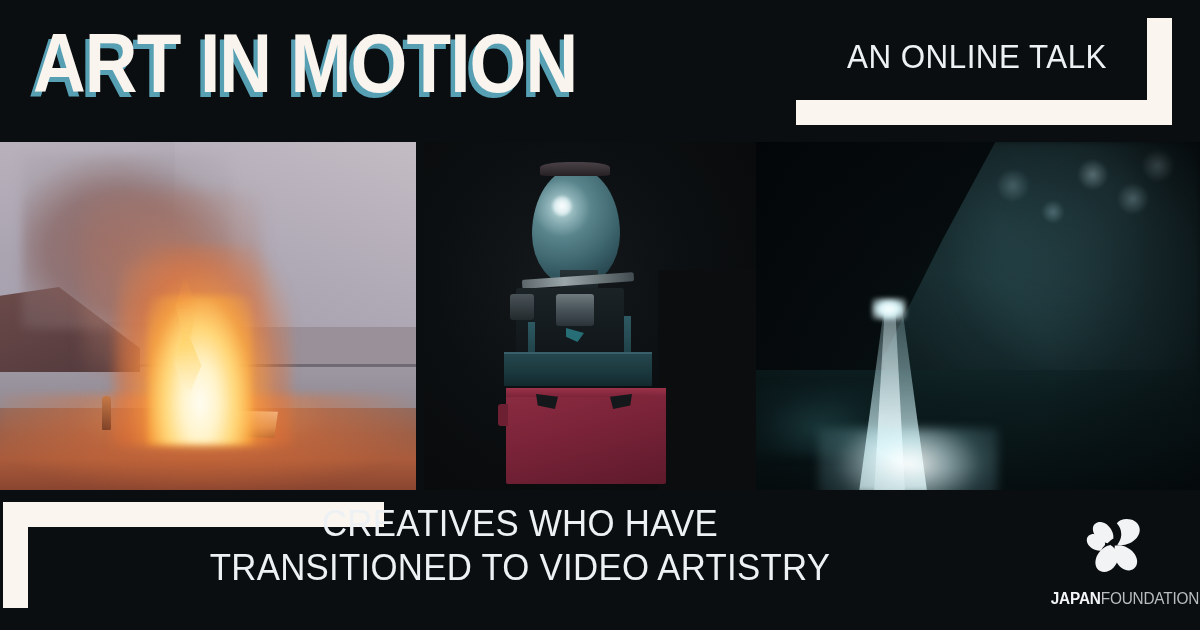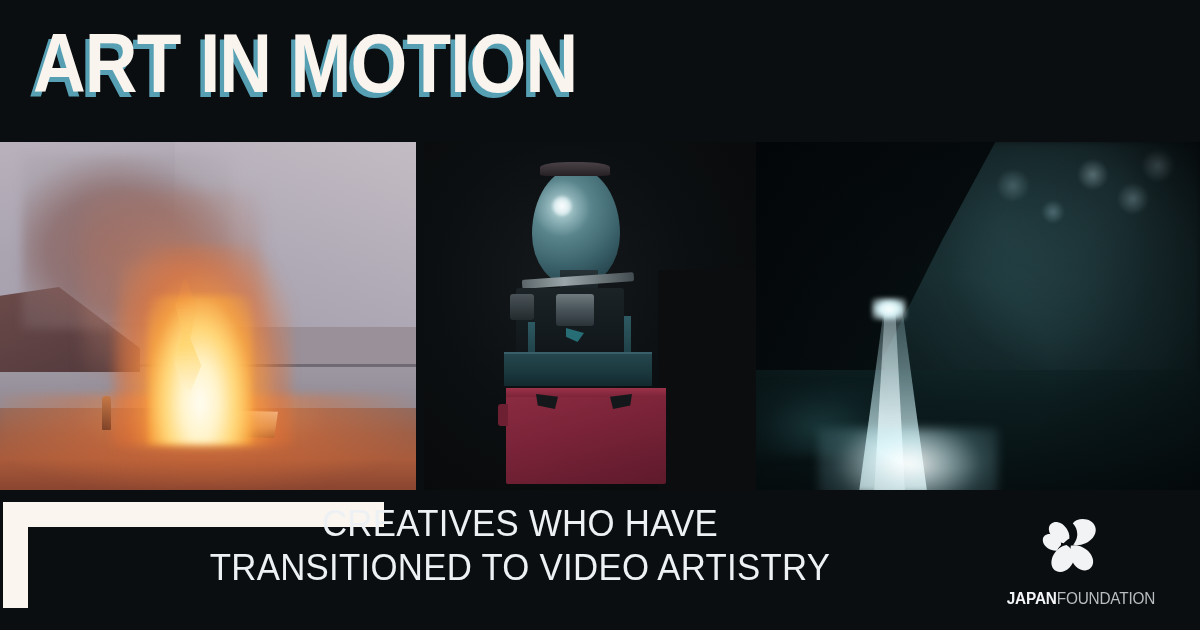--- a/index.html
+++ b/index.html
@@ -370,21 +370,21 @@
     letter-spacing:0.3px;
     color:#edf1f4;
     transform:scaleX(0.94);
     transform-origin:center top;
   }
   .subtitle .line { display:block; white-space:nowrap; }
   .subtitle .line2 { margin-top:2px; }
 
   .logo {
     position:absolute;
-    left:1004px; top:518px;
+    left:1048px; top:518px;
     width:136px; height:92px;
   }
   .logo .mark {
     position:absolute; left:32px; top:0;
     width:72px; height:62px;
   }
   .logo .wordmark {
     position:absolute; left:0; bottom:2px;
     width:136px;
     text-align:center;
@@ -398,20 +398,25 @@
   .logo .wm-japan { font-weight:700; color:#f3f4f5; }
   .logo .wm-foundation { font-weight:400; color:#b9bdc0; }
 </style>
 </head>
 <body>
 
 <div class="poster">
 
   <div class="title">ART IN MOTION</div>
 
+  <div class="talk-badge">
+    <div class="bar-v"></div>
+    <div class="bar-h"></div>
+    <div class="label">AN ONLINE TALK</div>
+  </div>
 
   <div class="strip">
 
     <div class="panel panel-fire">
       <div class="pf-sky"></div>
       <div class="pf-sky2"></div>
       <div class="pf-sea"></div>
       <div class="pf-horizon"></div>
       <div class="pf-headland"></div>
       <div class="pf-smoke1"></div>

